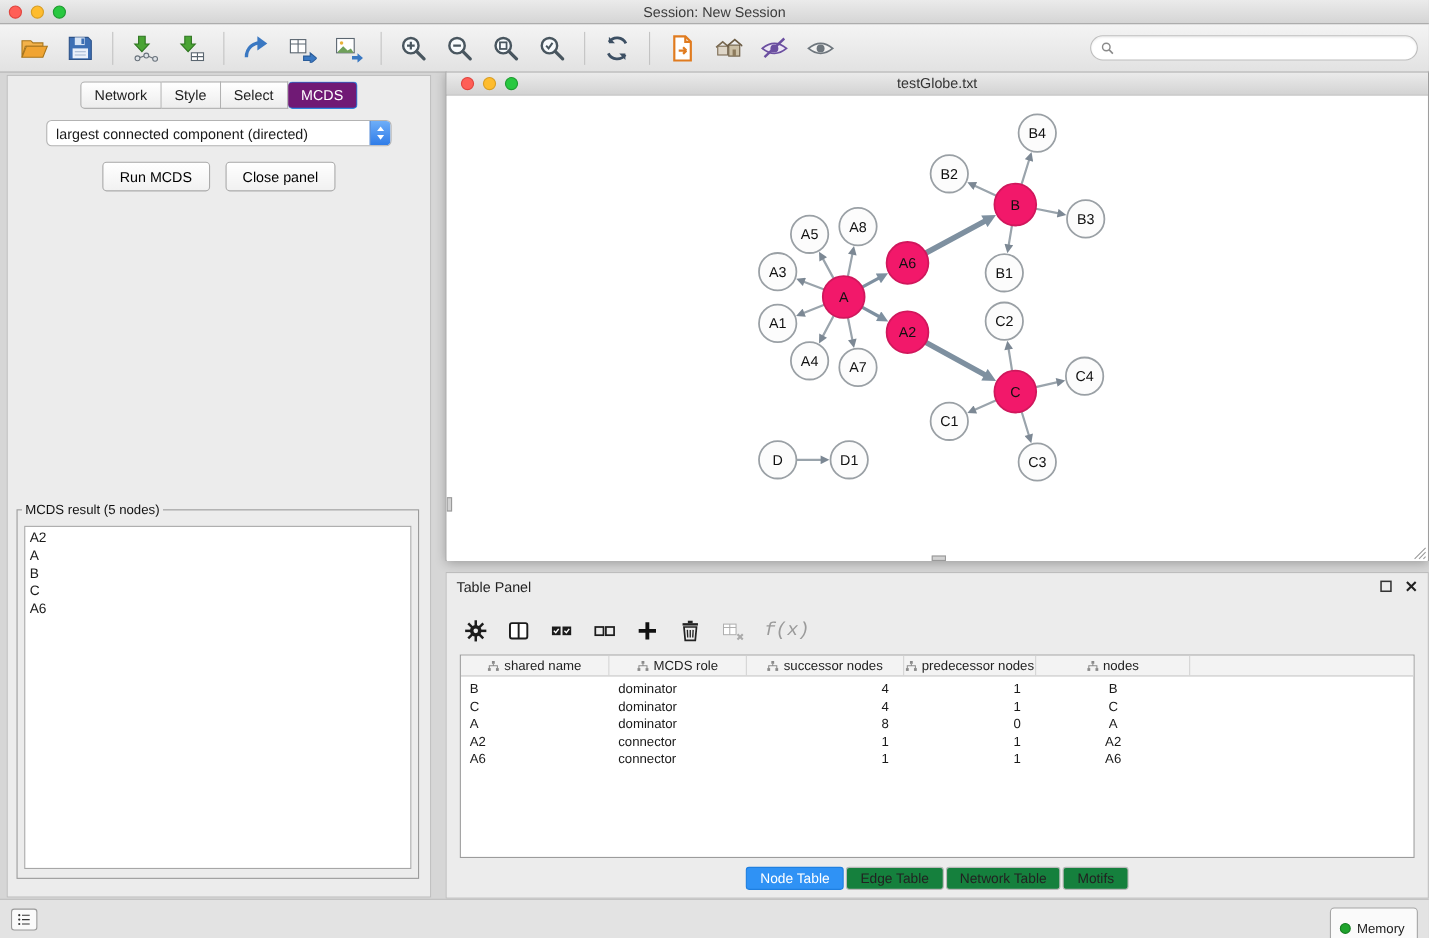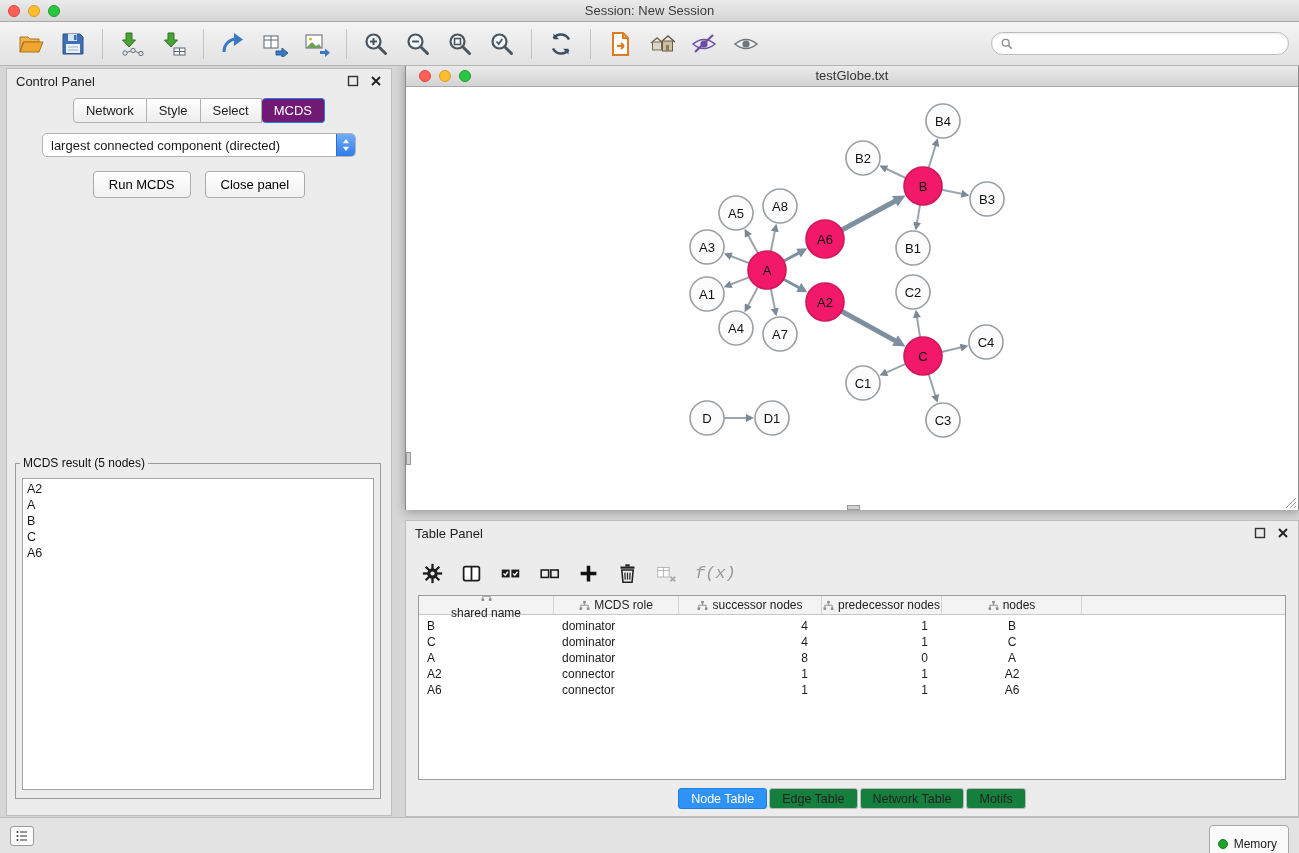--- a/index.html
+++ b/index.html
@@ -232,31 +232,20 @@
     <div class="search">
       <svg viewBox="0 0 14 14">
           <circle cx="5.5" cy="5.5" r="4" fill="none" stroke="#8a8a8a" stroke-width="1.5"></circle>
           <line x1="8.6" y1="8.6" x2="12.5" y2="12.5" stroke="#8a8a8a" stroke-width="1.7"></line>
         </svg>
       <input placeholder="" style="">
     </div>
   </div>
 
   <div class="control-panel">
-    <div class="panel-head">
-      <span class="panel-title">Control Panel</span>
-      <span class="panel-ctrl">
-        <svg class="pcbtn" viewBox="0 0 12 12">
-            <rect x="1.5" y="1.5" width="9" height="9" fill="none" stroke="#333" stroke-width="1.4"></rect>
-          </svg>
-        <svg class="pcbtn" viewBox="0 0 12 12">
-            <path d="M2 2l8 8M10 2l-8 8" stroke="#222" stroke-width="1.9"></path>
-          </svg>
-      </span>
-    </div>
     <div class="ctabs">
         <div class="ctab">Network</div>
         <div class="ctab">Style</div>
         <div class="ctab">Select</div>
         <div class="ctab active">MCDS</div>
       </div>
     <div class="dropdown">
       <span class="dd-text">largest connected component (directed)</span>
       <span class="dd-btn">
         <svg width="8" height="14" viewBox="0 0 8 14">
@@ -470,21 +459,21 @@
             <rect x="2" y="5" width="13" height="11"></rect>
             <line x1="2" y1="8.5" x2="15" y2="8.5"></line>
             <line x1="8.5" y1="5" x2="8.5" y2="16"></line>
           </g>
           <path d="M16.5 15.5l5.5 5.5m0-5.5L16.5 21" stroke="#ababab" stroke-width="2.2" fill="none"></path>
         </svg>
       <span class="fx">f(x)</span>
     </div>
     <div class="table-wrap">
       <div class="thead">
-          <div class="th" style="width: 135px; flex-direction: column;">
+          <div class="th" style="width: 135px;">
             <svg class="attr-ic" viewBox="0 0 12 12">
               <path d="M6 4v1.7M2 8V5.7h8V8" stroke="#8a8a8a" fill="none"></path>
               <rect x="4.6" y="1" width="2.8" height="2.8" fill="#8a8a8a"></rect>
               <rect x="0.6" y="8" width="2.8" height="2.8" fill="#8a8a8a"></rect>
               <rect x="8.6" y="8" width="2.8" height="2.8" fill="#8a8a8a"></rect>
             </svg>
             <span>shared name</span>
           </div>
           <div class="th" style="width: 125px;">
             <svg class="attr-ic" viewBox="0 0 12 12">

